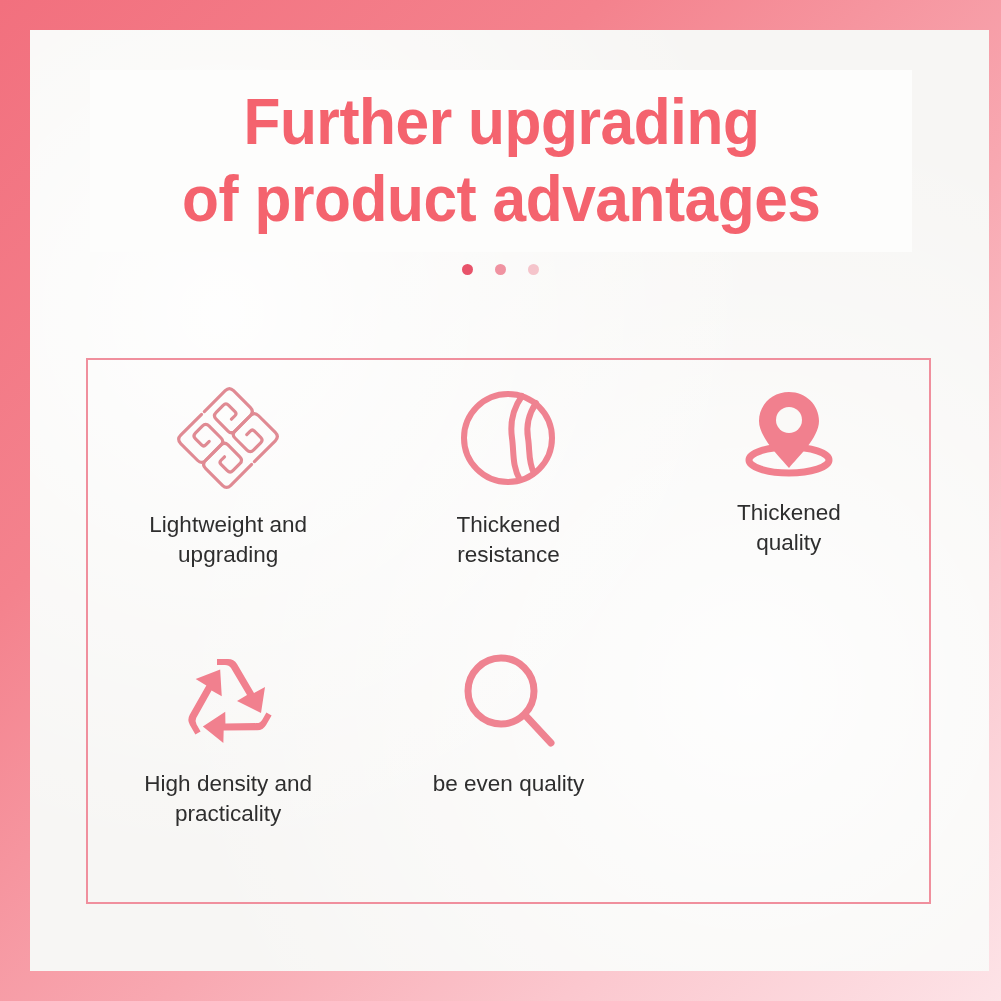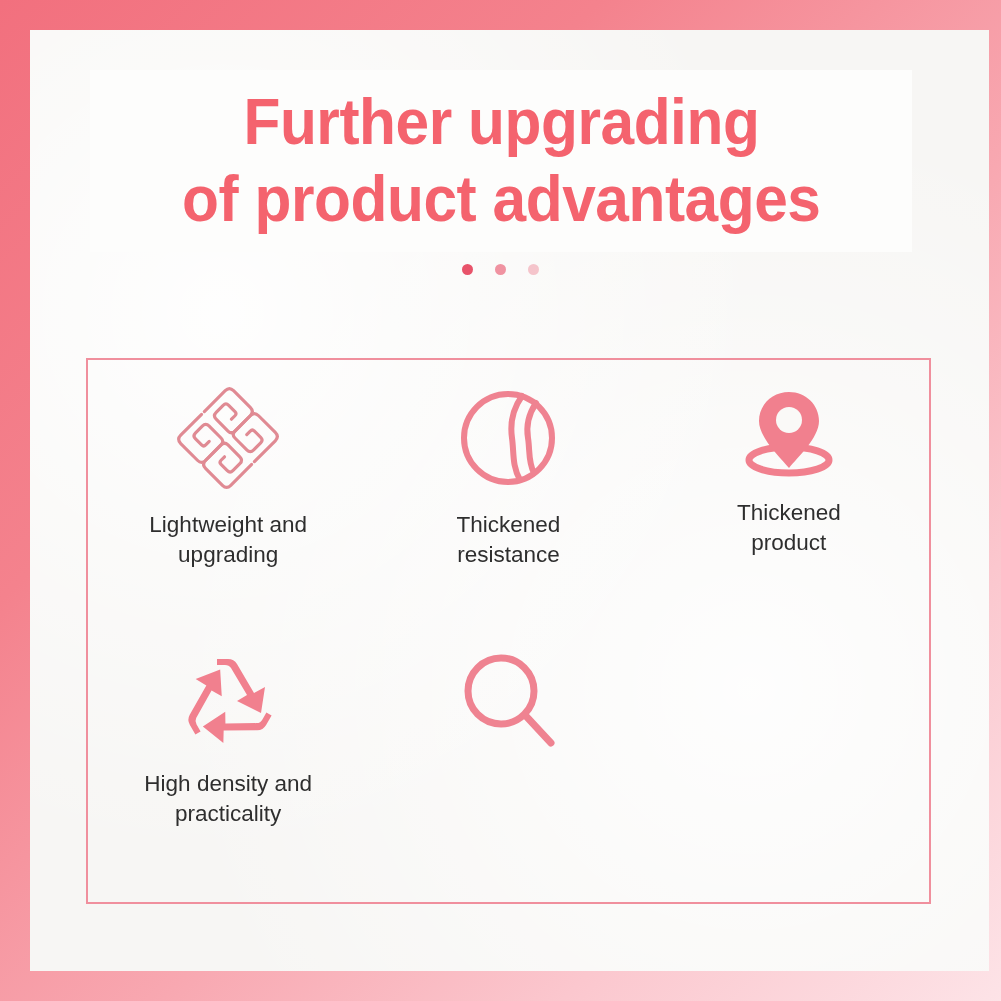--- a/index.html
+++ b/index.html
@@ -188,21 +188,21 @@
         <div class="cell row2">
           <div class="icon-wrap">
             <svg width="106" height="100" viewBox="0 0 106 100" fill="none">
               <ellipse cx="53" cy="80" rx="40" ry="13" stroke="#f1808e" stroke-width="7"></ellipse>
               <path d="M53 12 C36 12 23 25 23 41 C23 58 45 78 53 88 C61 78 83 58 83 41 C83 25 70 12 53 12 Z" fill="#f1808e"></path>
               <circle cx="53" cy="40" r="13" fill="#faf9f7"></circle>
             </svg>
           </div>
           <div class="feature-label">
             <span>Thickened</span><br>
-            <span>product</span>
+            <span>quality</span>
           </div>
         </div>
 
         <div class="cell row2">
           <div class="icon-wrap">
             <svg width="104" height="100" viewBox="0 0 104 100" fill="#f1808e">
               <g transform="translate(52,52)">
                 <g>
                   <path d="M-11 -44 L0 -44 Q6 -44 9 -39 L26 -10 L37 -16 L33 10 L9 -2 L19 -8 L3 -35 Q1 -38 -3 -38 L-11 -38 Z"></path>
                 </g>
@@ -221,19 +221,23 @@
           </div>
         </div>
 
         <div class="cell row2">
           <div class="icon-wrap">
             <svg width="104" height="104" viewBox="0 0 104 104" fill="none" stroke="#ef8391" stroke-width="7" stroke-linecap="round">
               <circle cx="45" cy="42" r="33"></circle>
               <line x1="69" y1="66" x2="95" y2="94"></line>
             </svg>
           </div>
+          <div class="feature-label">
+            <span>be even quality</span>
+            <span></span>
+          </div>
         </div>
 
       </div>
     </div>
 
   </div>
 </div>
 
 </body></html>

